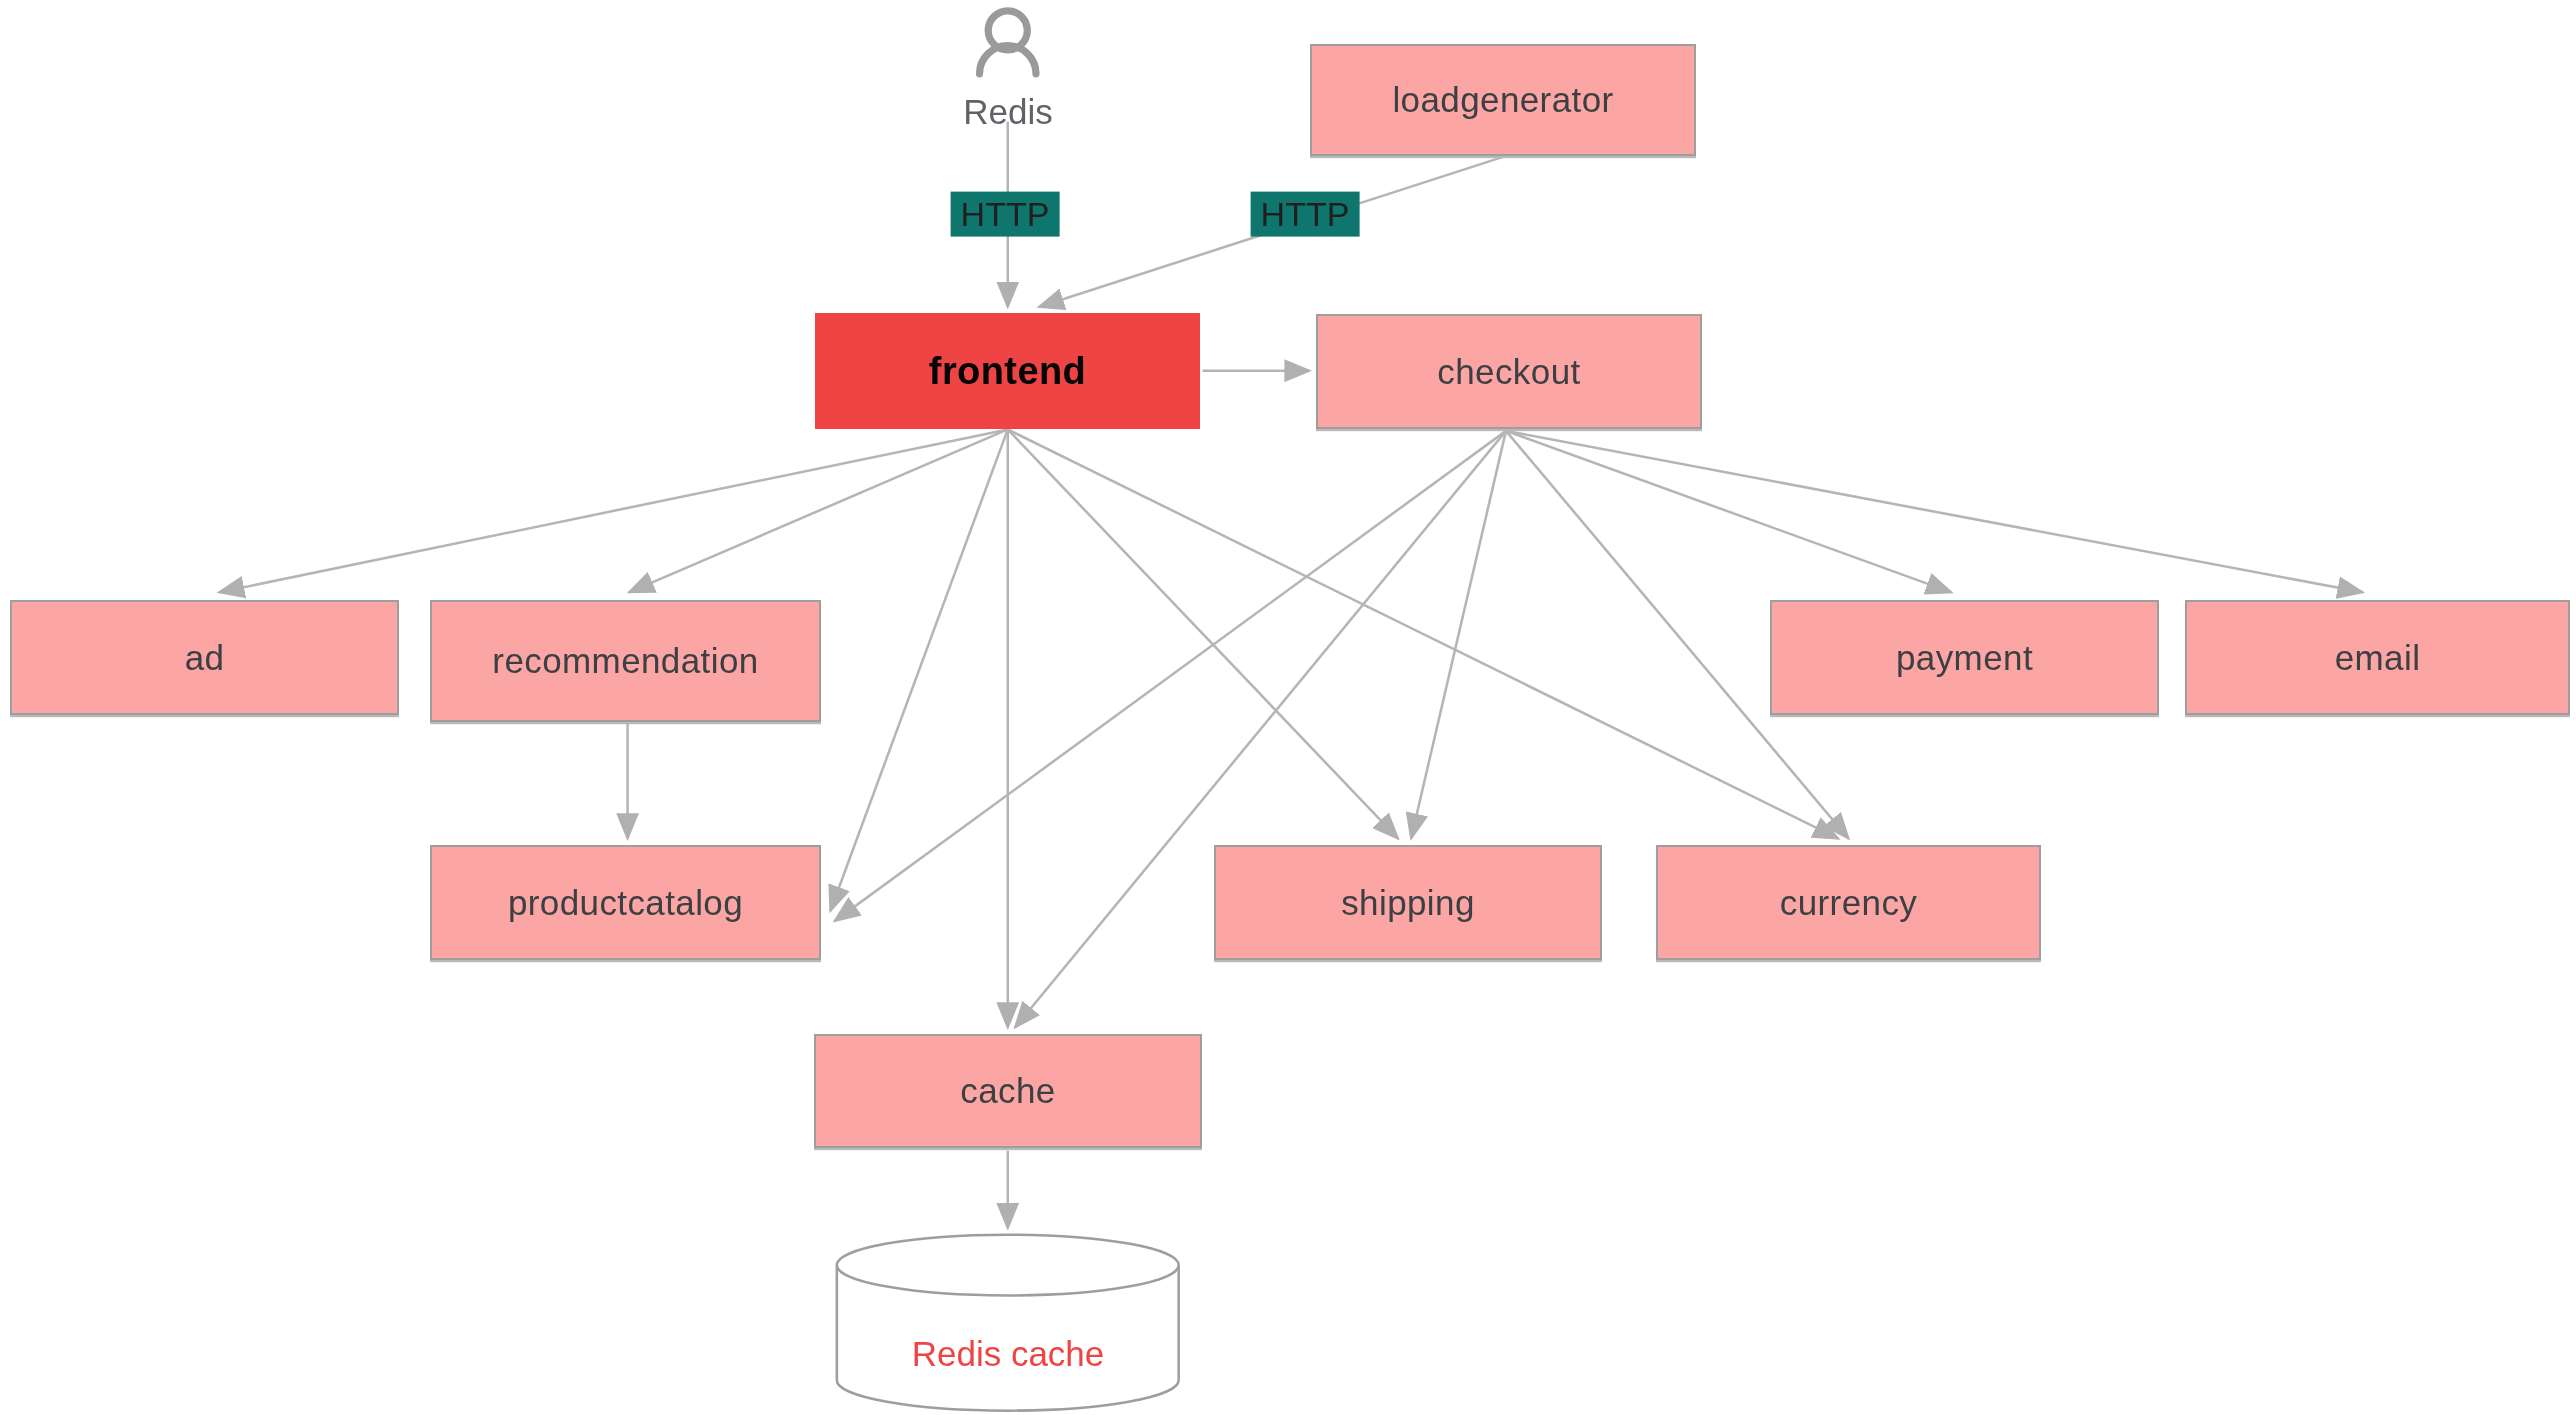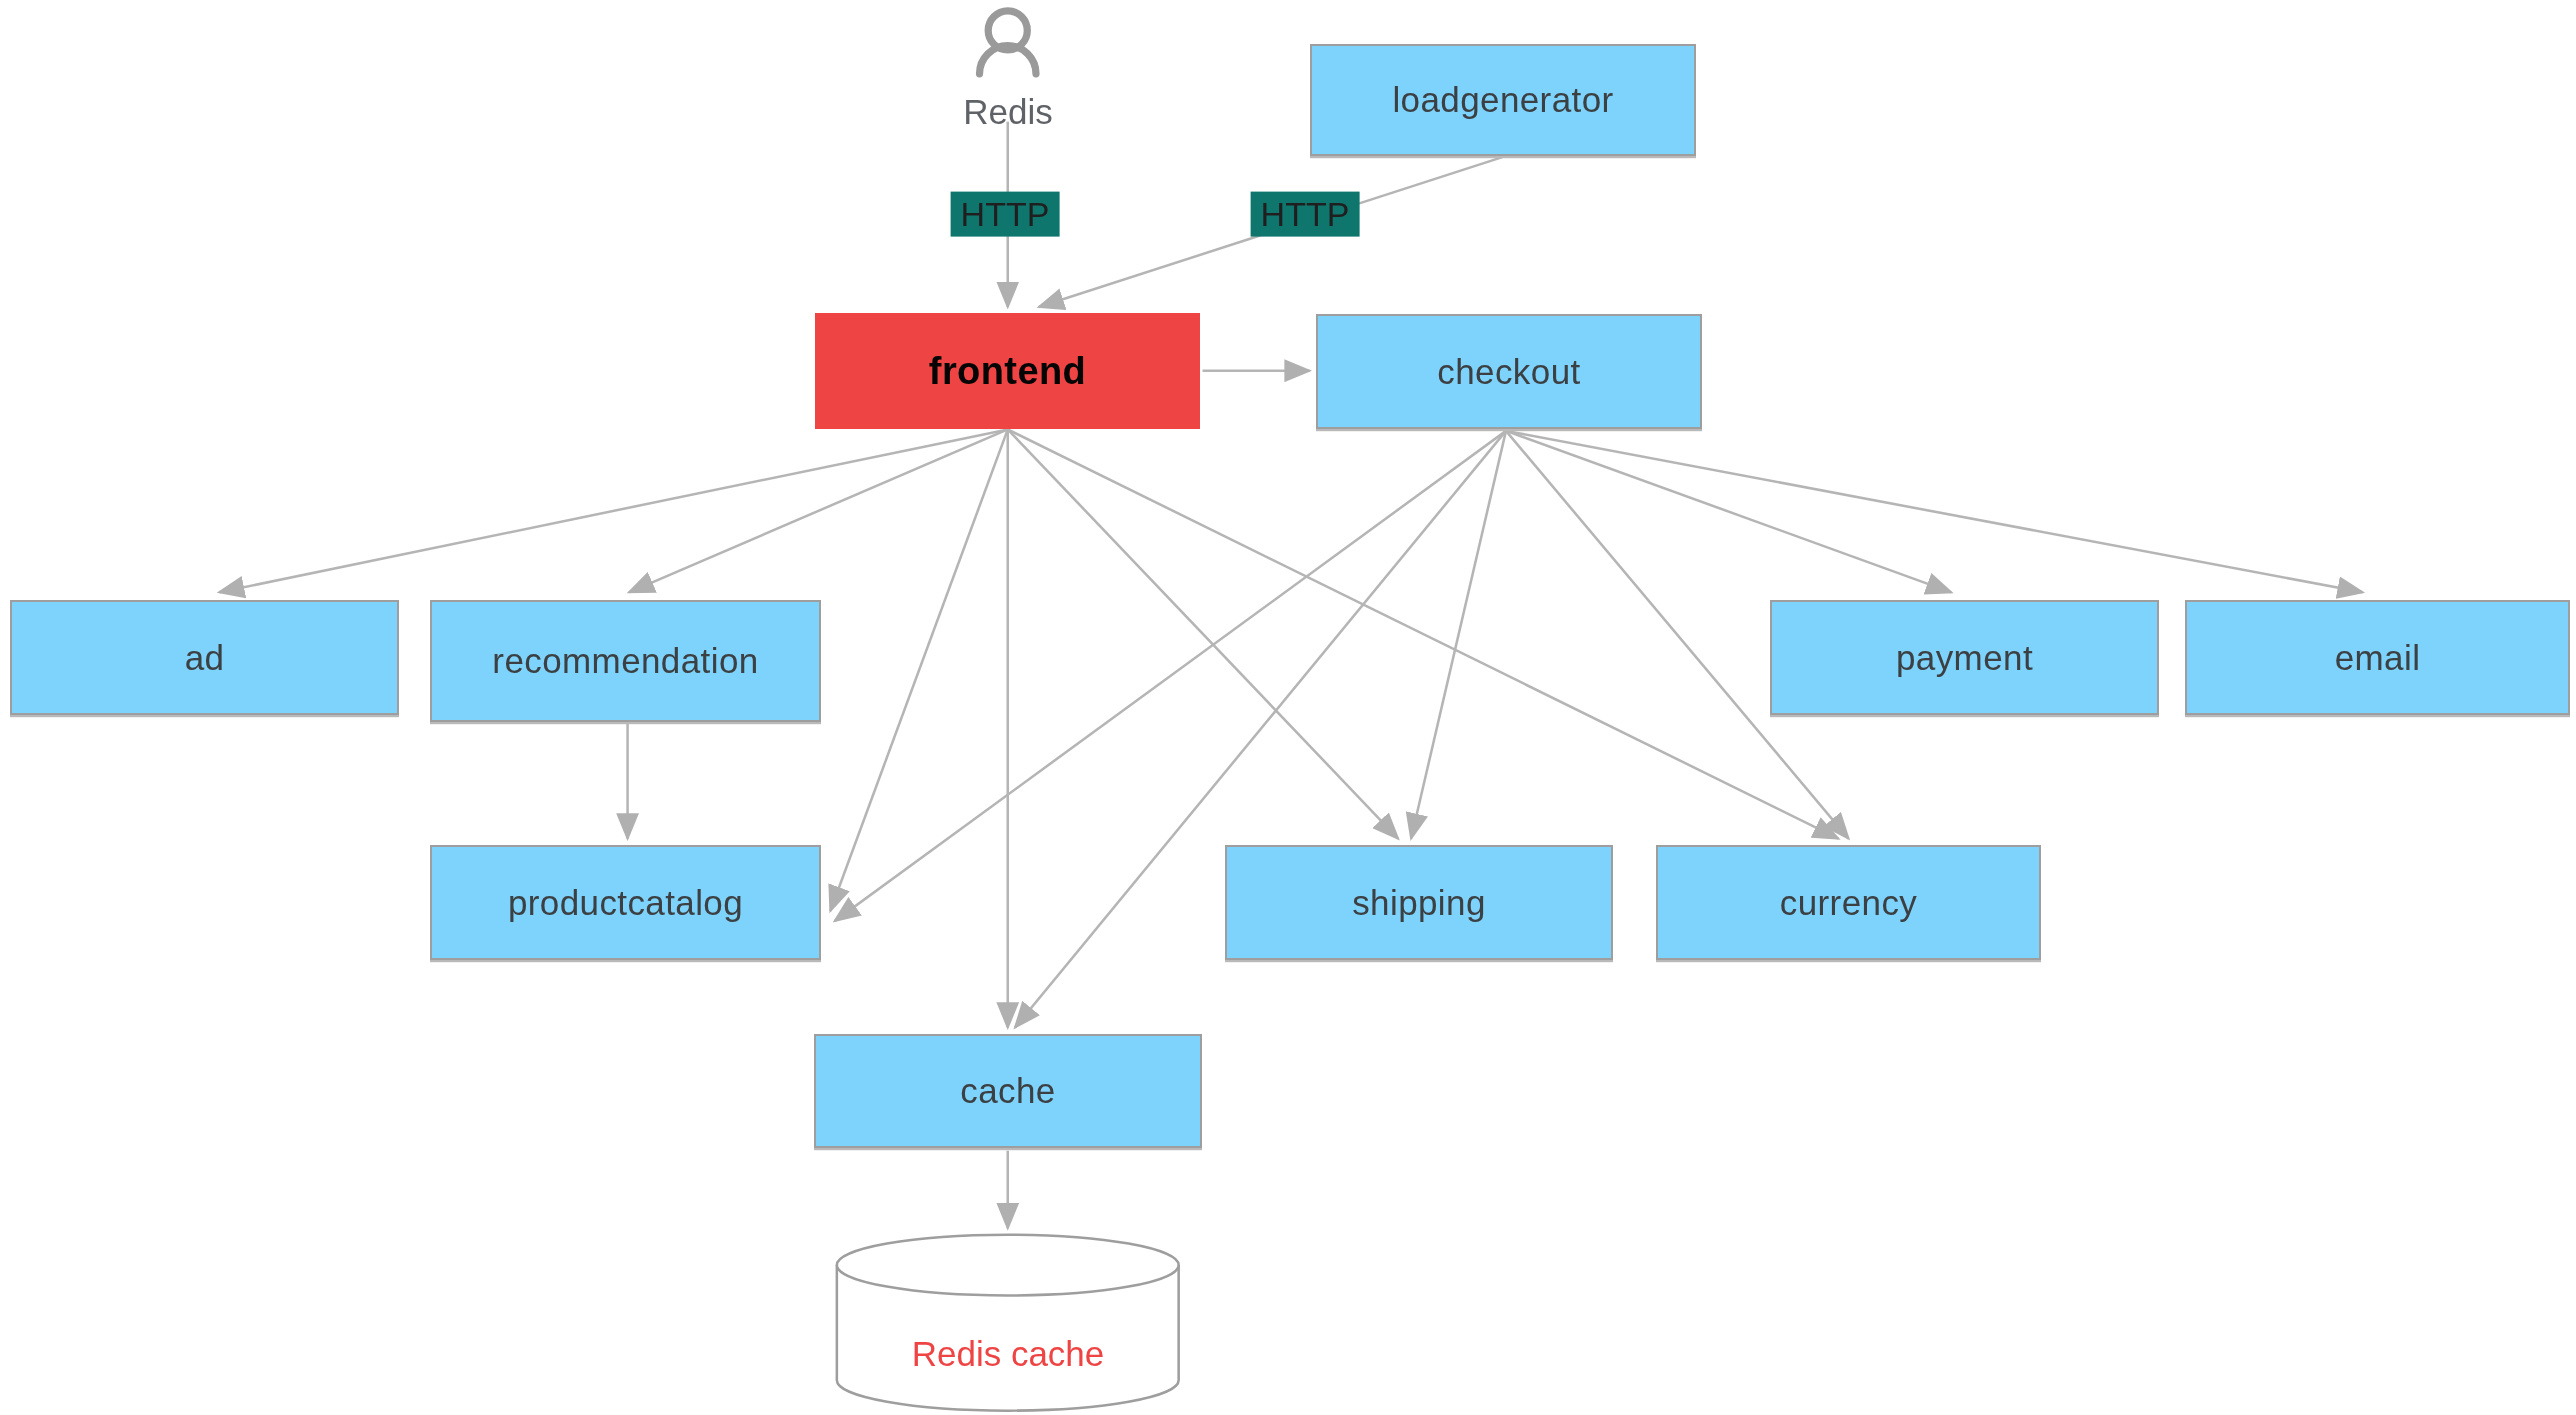--- a/index.html
+++ b/index.html
@@ -16,21 +16,21 @@
     overflow: hidden;
   }
   #edges-svg {
     position: absolute;
     inset: 0;
     width: 2576px;
     height: 1415px;
   }
   .node {
     position: absolute;
-    background: #7dd3fc;
+    background: #fca5a5;
     border: 2.2px solid #9e9e9e;
     box-shadow: 0 2.2px 0 #b9b9b9;
     display: flex;
     align-items: center;
     justify-content: center;
     box-sizing: border-box;
   }
   .node .lbl {
     font-size: 35px;
     color: #3c4043;
@@ -150,21 +150,21 @@
   </div>
 
   <div class="node" style="left:2185px; top:600px; width:385px; height:115px;">
     <span class="lbl">email</span>
   </div>
 
   <div class="node" style="left:430px; top:845px; width:391px; height:115px;">
     <span class="lbl">productcatalog</span>
   </div>
 
-  <div class="node" style="left:1214px; top:845px; width:388px; height:115px;margin-left:11px;">
+  <div class="node" style="left:1214px; top:845px; width:388px; height:115px;">
     <span class="lbl">shipping</span>
   </div>
 
   <div class="node" style="left:1656px; top:845px; width:385px; height:115px;">
     <span class="lbl">currency</span>
   </div>
 
   <div class="node" style="left:814px; top:1034px; width:388px; height:114px;">
     <span class="lbl">cache</span>
   </div>

